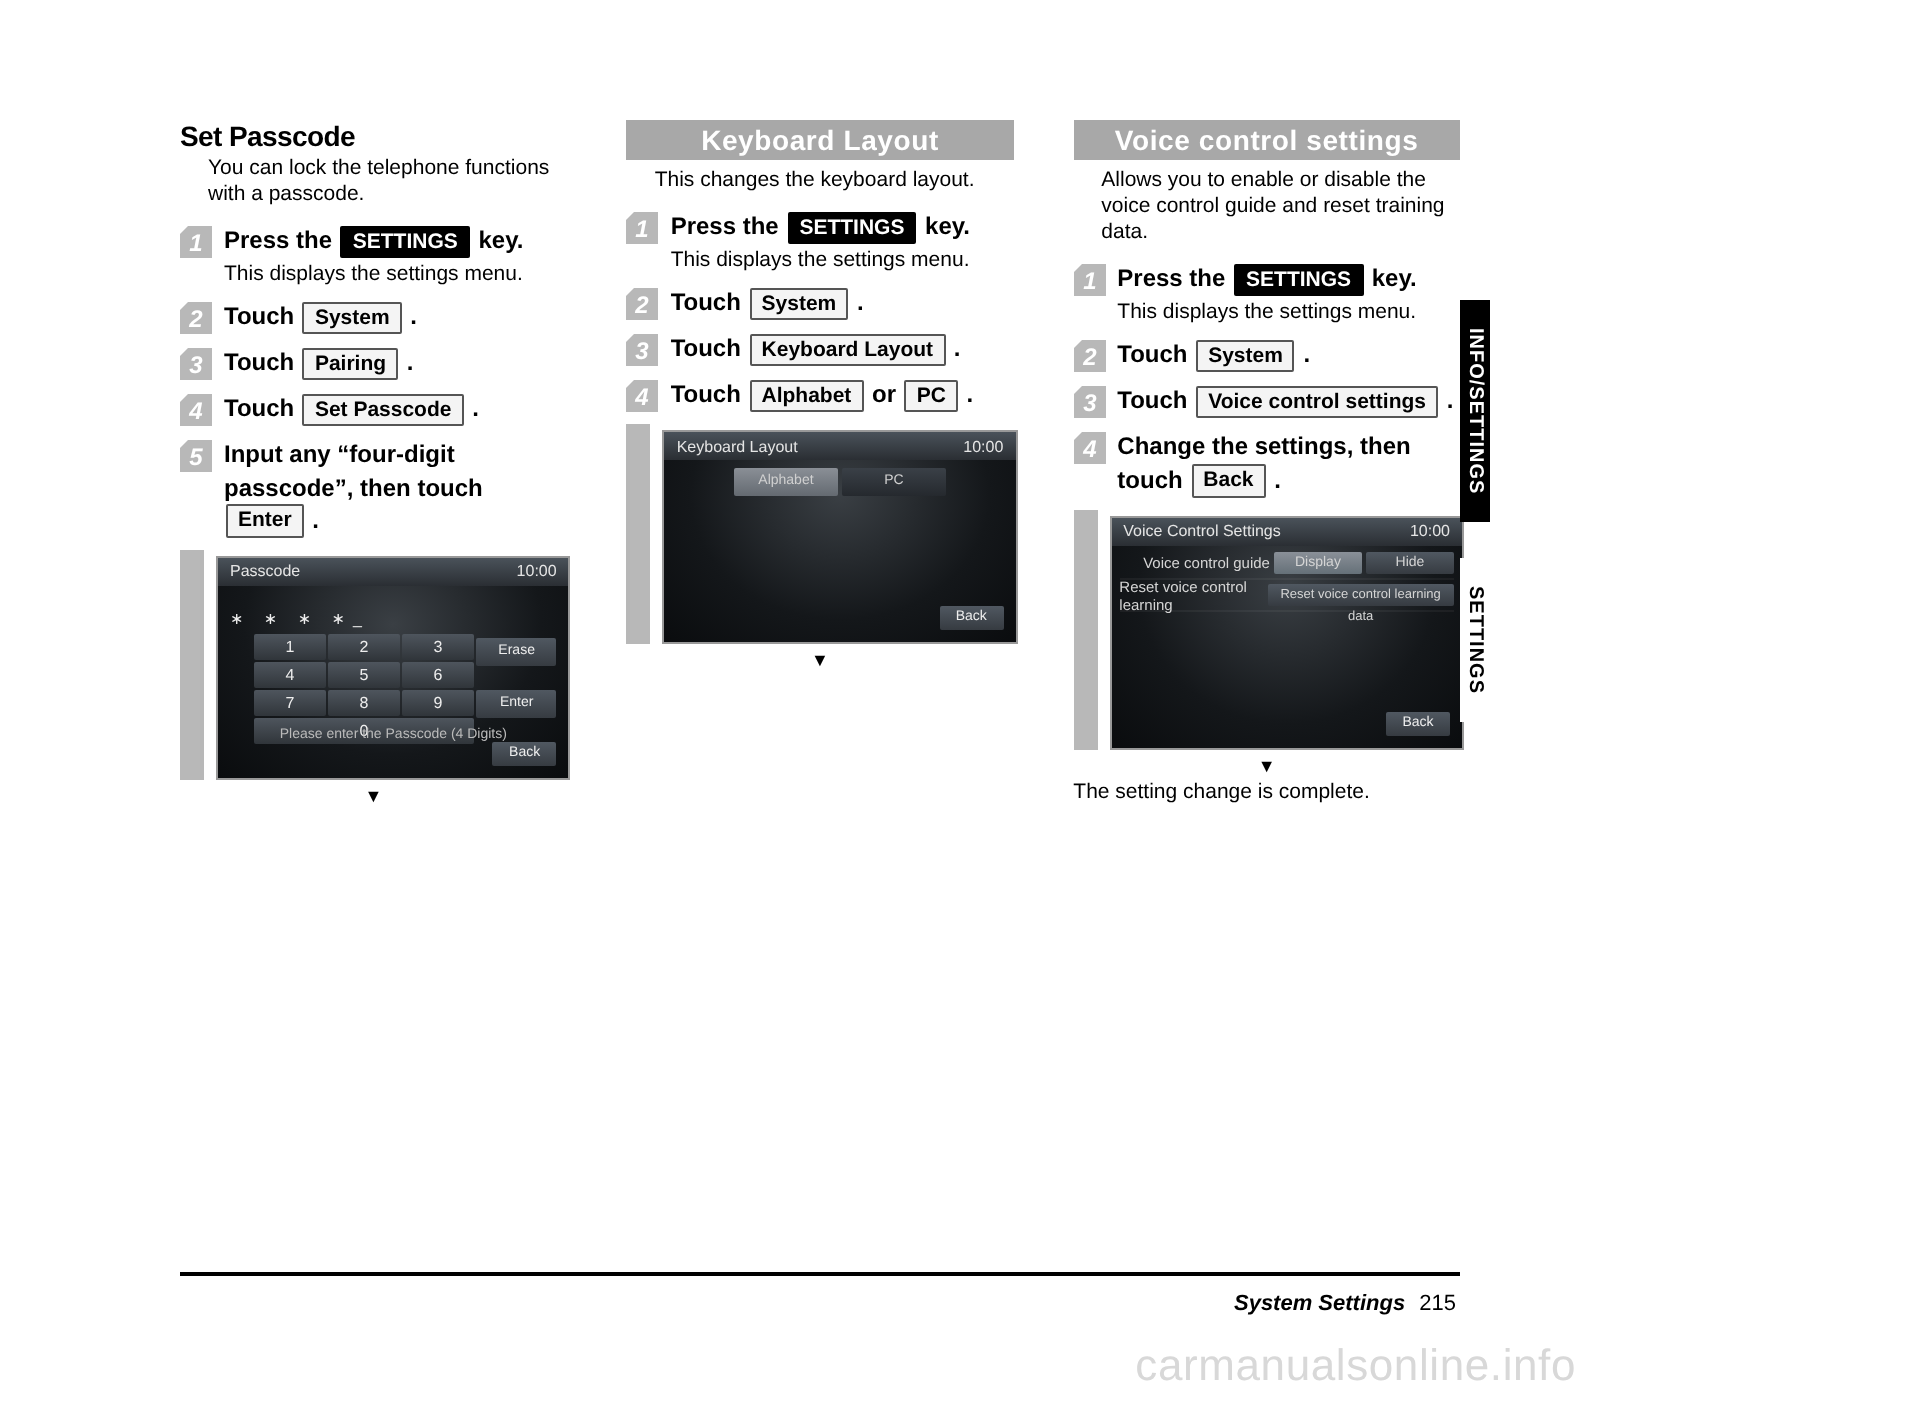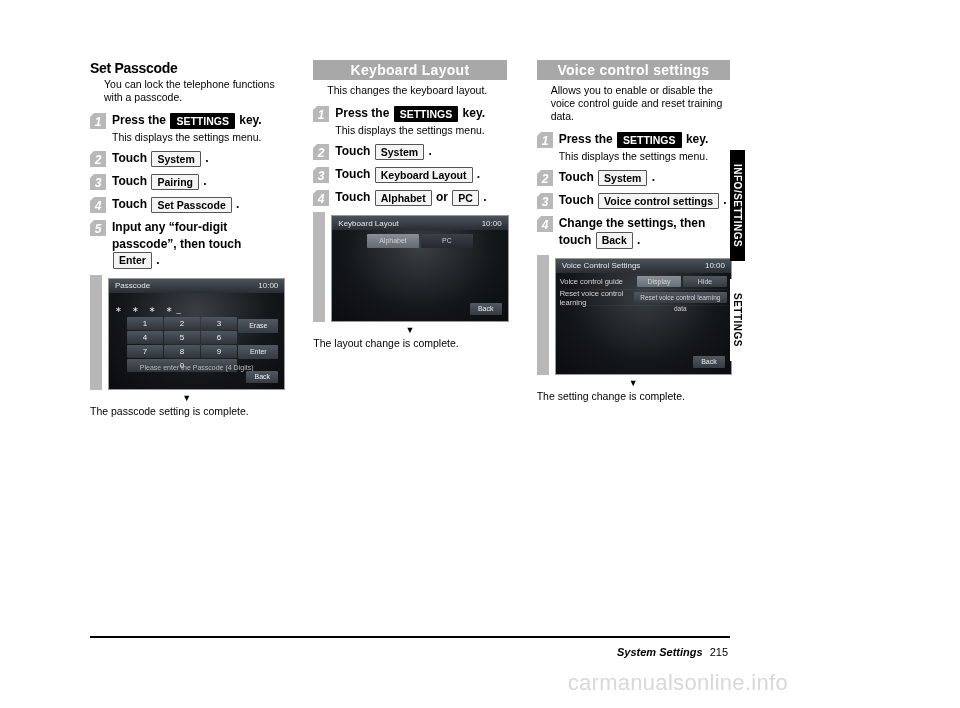--- a/index.html
+++ b/index.html
@@ -161,21 +161,21 @@
     width:52px; text-align:center; line-height:14px; font-size:7px;
     background: linear-gradient(#3a4047,#25292e);
     border-radius:1px; margin:0 1px;
   }
   .ss-toggle .active {
     background: linear-gradient(#8a8f96,#646a71);
   }
   
   .ss-row {
     position:absolute; left:4px; right:4px; height:14px;
-    display:flex; align-items:center; justify-content:space-between;
+    display:flex; align-items:center; justify-content:flex-end;
     font-size:7.5px; color:#d5d5d5;
     border-bottom:1px solid rgba(255,255,255,0.05);
   }
   .ss-pill {
     width:44px; height:11px; background: linear-gradient(#505861,#363b41);
     text-align:center; line-height:11px; font-size:7px; border-radius:1px; margin-left:2px;
   }
   .ss-pill.active { background: linear-gradient(#8a9098,#657078); }
   .ss-pill.wide { width:120px; font-size:6.5px; }
   
@@ -336,21 +336,20 @@
               <div class="ss-key ss-key-zero">0</div>
             </div>
             <div class="ss-side-btn" style="top:40px">Erase</div>
             <div class="ss-side-btn" style="top:66px">Enter</div>
             <div class="ss-pass-footer">Please enter the Passcode (4 Digits)</div>
             <div class="ss-back">Back</div>
           </div>
         </div>
       </div>
       <div class="down-caret">▼</div>
-      <div class="final-text">The passcode setting is complete.</div>
     </div>
 
     <div class="col">
       <div class="header-bar">Keyboard Layout</div>
       <div class="section-sub">This changes the keyboard layout.</div>
 
       <div class="step">
         <span class="num">
             <svg viewBox="0 0 16 16">
               <path d="M0 16 L0 4 L4 0 L16 0 L16 16 Z" fill="#b8b8b8"></path>
@@ -409,21 +408,20 @@
               </div>
             <div class="ss-toggle">
               <div class="active">Alphabet</div>
               <div>PC</div>
             </div>
             <div class="ss-back">Back</div>
           </div>
         </div>
       </div>
       <div class="down-caret">▼</div>
-      <div class="final-text">The layout change is complete.</div>
     </div>
 
     <div class="col">
       <div class="header-bar">Voice control settings</div>
       <div class="section-sub">Allows you to enable or disable the voice control guide and reset training data.</div>
 
       <div class="step">
         <span class="num">
             <svg viewBox="0 0 16 16">
               <path d="M0 16 L0 4 L4 0 L16 0 L16 16 Z" fill="#b8b8b8"></path>

